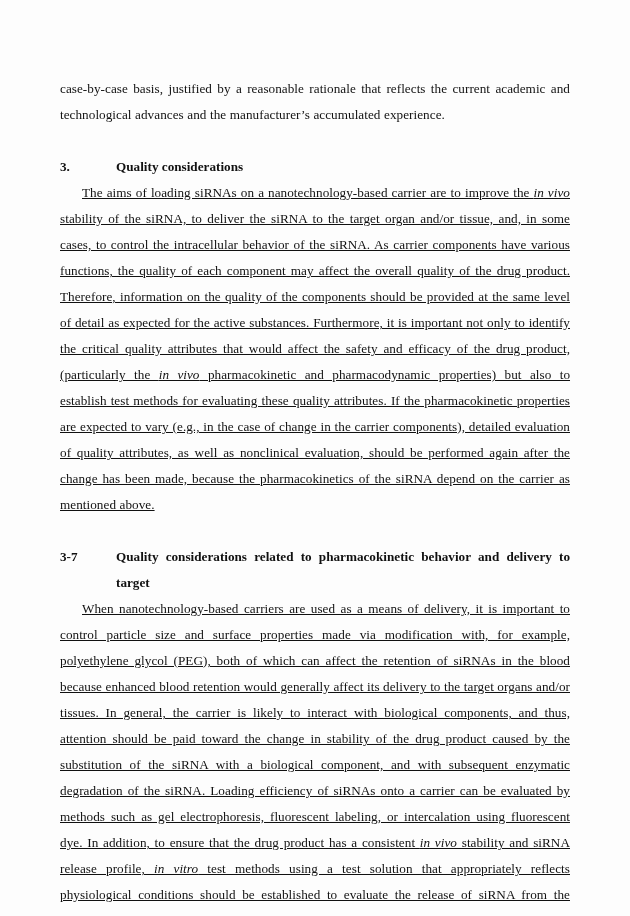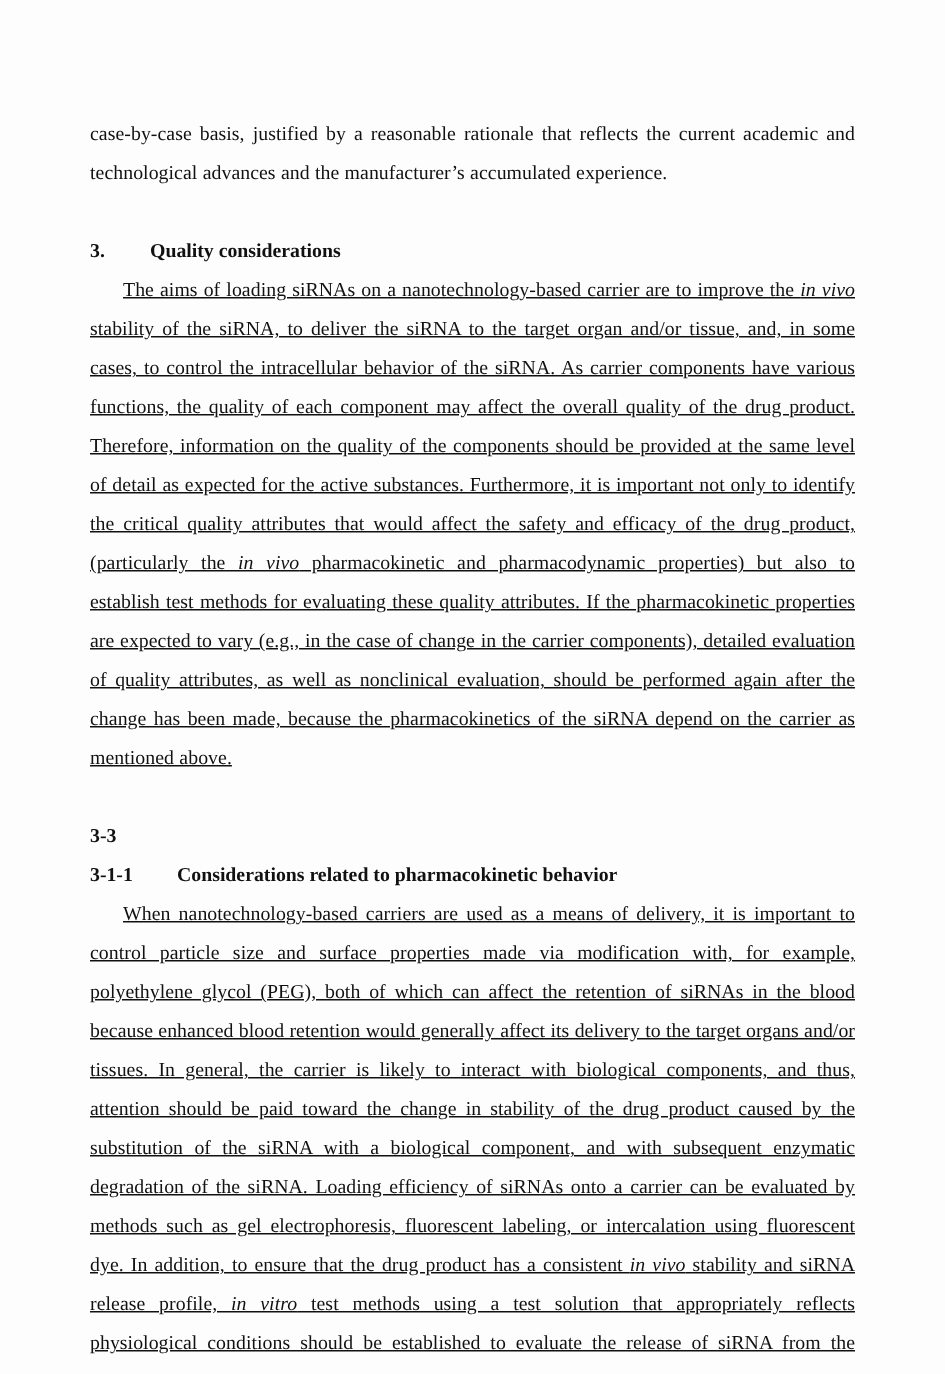--- a/index.html
+++ b/index.html
@@ -68,20 +68,21 @@
     width: 40px;
   }
   .heading.h-subsub .num {
     width: 58px;
   }
   .heading .title {
     flex: 1 1 auto;
     font-weight: bold;
     text-align: justify;
     text-justify: inter-word;
+    margin-left: 16px;
   }
   .heading.h-sub .title {
     text-align: justify;
   }
   
   .heading .title .wrap-line {
     display: block;
   }
   em, .ital {
     font-style: italic;
@@ -100,26 +101,23 @@
     <div class="heading h-sec">
       <span class="num">3.</span>
       <span class="title">Quality considerations</span>
     </div>
 
     <p class="para indent"><span>The aims of loading siRNAs on a nanotechnology-based carrier are to improve the </span><em class="ital">in vivo</em><span> stability of the siRNA, to deliver the siRNA to the target organ and/or tissue, and, in some cases, to control the intracellular behavior of the siRNA. As carrier components have various functions, the quality of each component may affect the overall quality of the drug product. Therefore, information on the quality of the components should be provided at the same level of detail as expected for the active substances. Furthermore, it is important not only to identify the critical quality attributes that would affect the safety and efficacy of the drug product, (particularly the </span><em class="ital">in vivo</em><span> pharmacokinetic and pharmacodynamic properties) but also to establish test methods for evaluating these quality attributes. If the pharmacokinetic properties are expected to vary (e.g., in the case of change in the carrier components), detailed evaluation of quality attributes, as well as nonclinical evaluation, should be performed again after the change has been made, because the pharmacokinetics of the siRNA depend on the carrier as mentioned above.</span></p>
 
     <div class="gap-section"></div>
 
     <div class="heading h-sub">
-      <span class="num">3-3</span>
+      <span class="num">3-7</span>
       <span class="title">
+        <span class="wrap-line">Quality considerations related to pharmacokinetic behavior and delivery to target</span>
       </span>
     </div>
 
-    <div class="heading h-subsub">
-      <span class="num">3-1-1</span>
-      <span class="title">Considerations related to pharmacokinetic behavior</span>
-    </div>
 
     <p class="para indent"><span>When nanotechnology-based carriers are used as a means of delivery, it is important to control particle size and surface properties made via modification with, for example, polyethylene glycol (PEG), both of which can affect the retention of siRNAs in the blood because enhanced blood retention would generally affect its delivery to the target organs and/or tissues. In general, the carrier is likely to interact with biological components, and thus, attention should be paid toward the change in stability of the drug product caused by the substitution of the siRNA with a biological component, and with subsequent enzymatic degradation of the siRNA. Loading efficiency of siRNAs onto a carrier can be evaluated by methods such as gel electrophoresis, fluorescent labeling, or intercalation using fluorescent dye. In addition, to ensure that the drug product has a consistent </span><em class="ital">in vivo</em><span> stability and siRNA release profile, </span><em class="ital">in vitro</em><span> test methods using a test solution that appropriately reflects physiological conditions should be established to evaluate the release of siRNA from the carrier.</span></p>
 
   </div>
 </div>
 
 </body></html>

